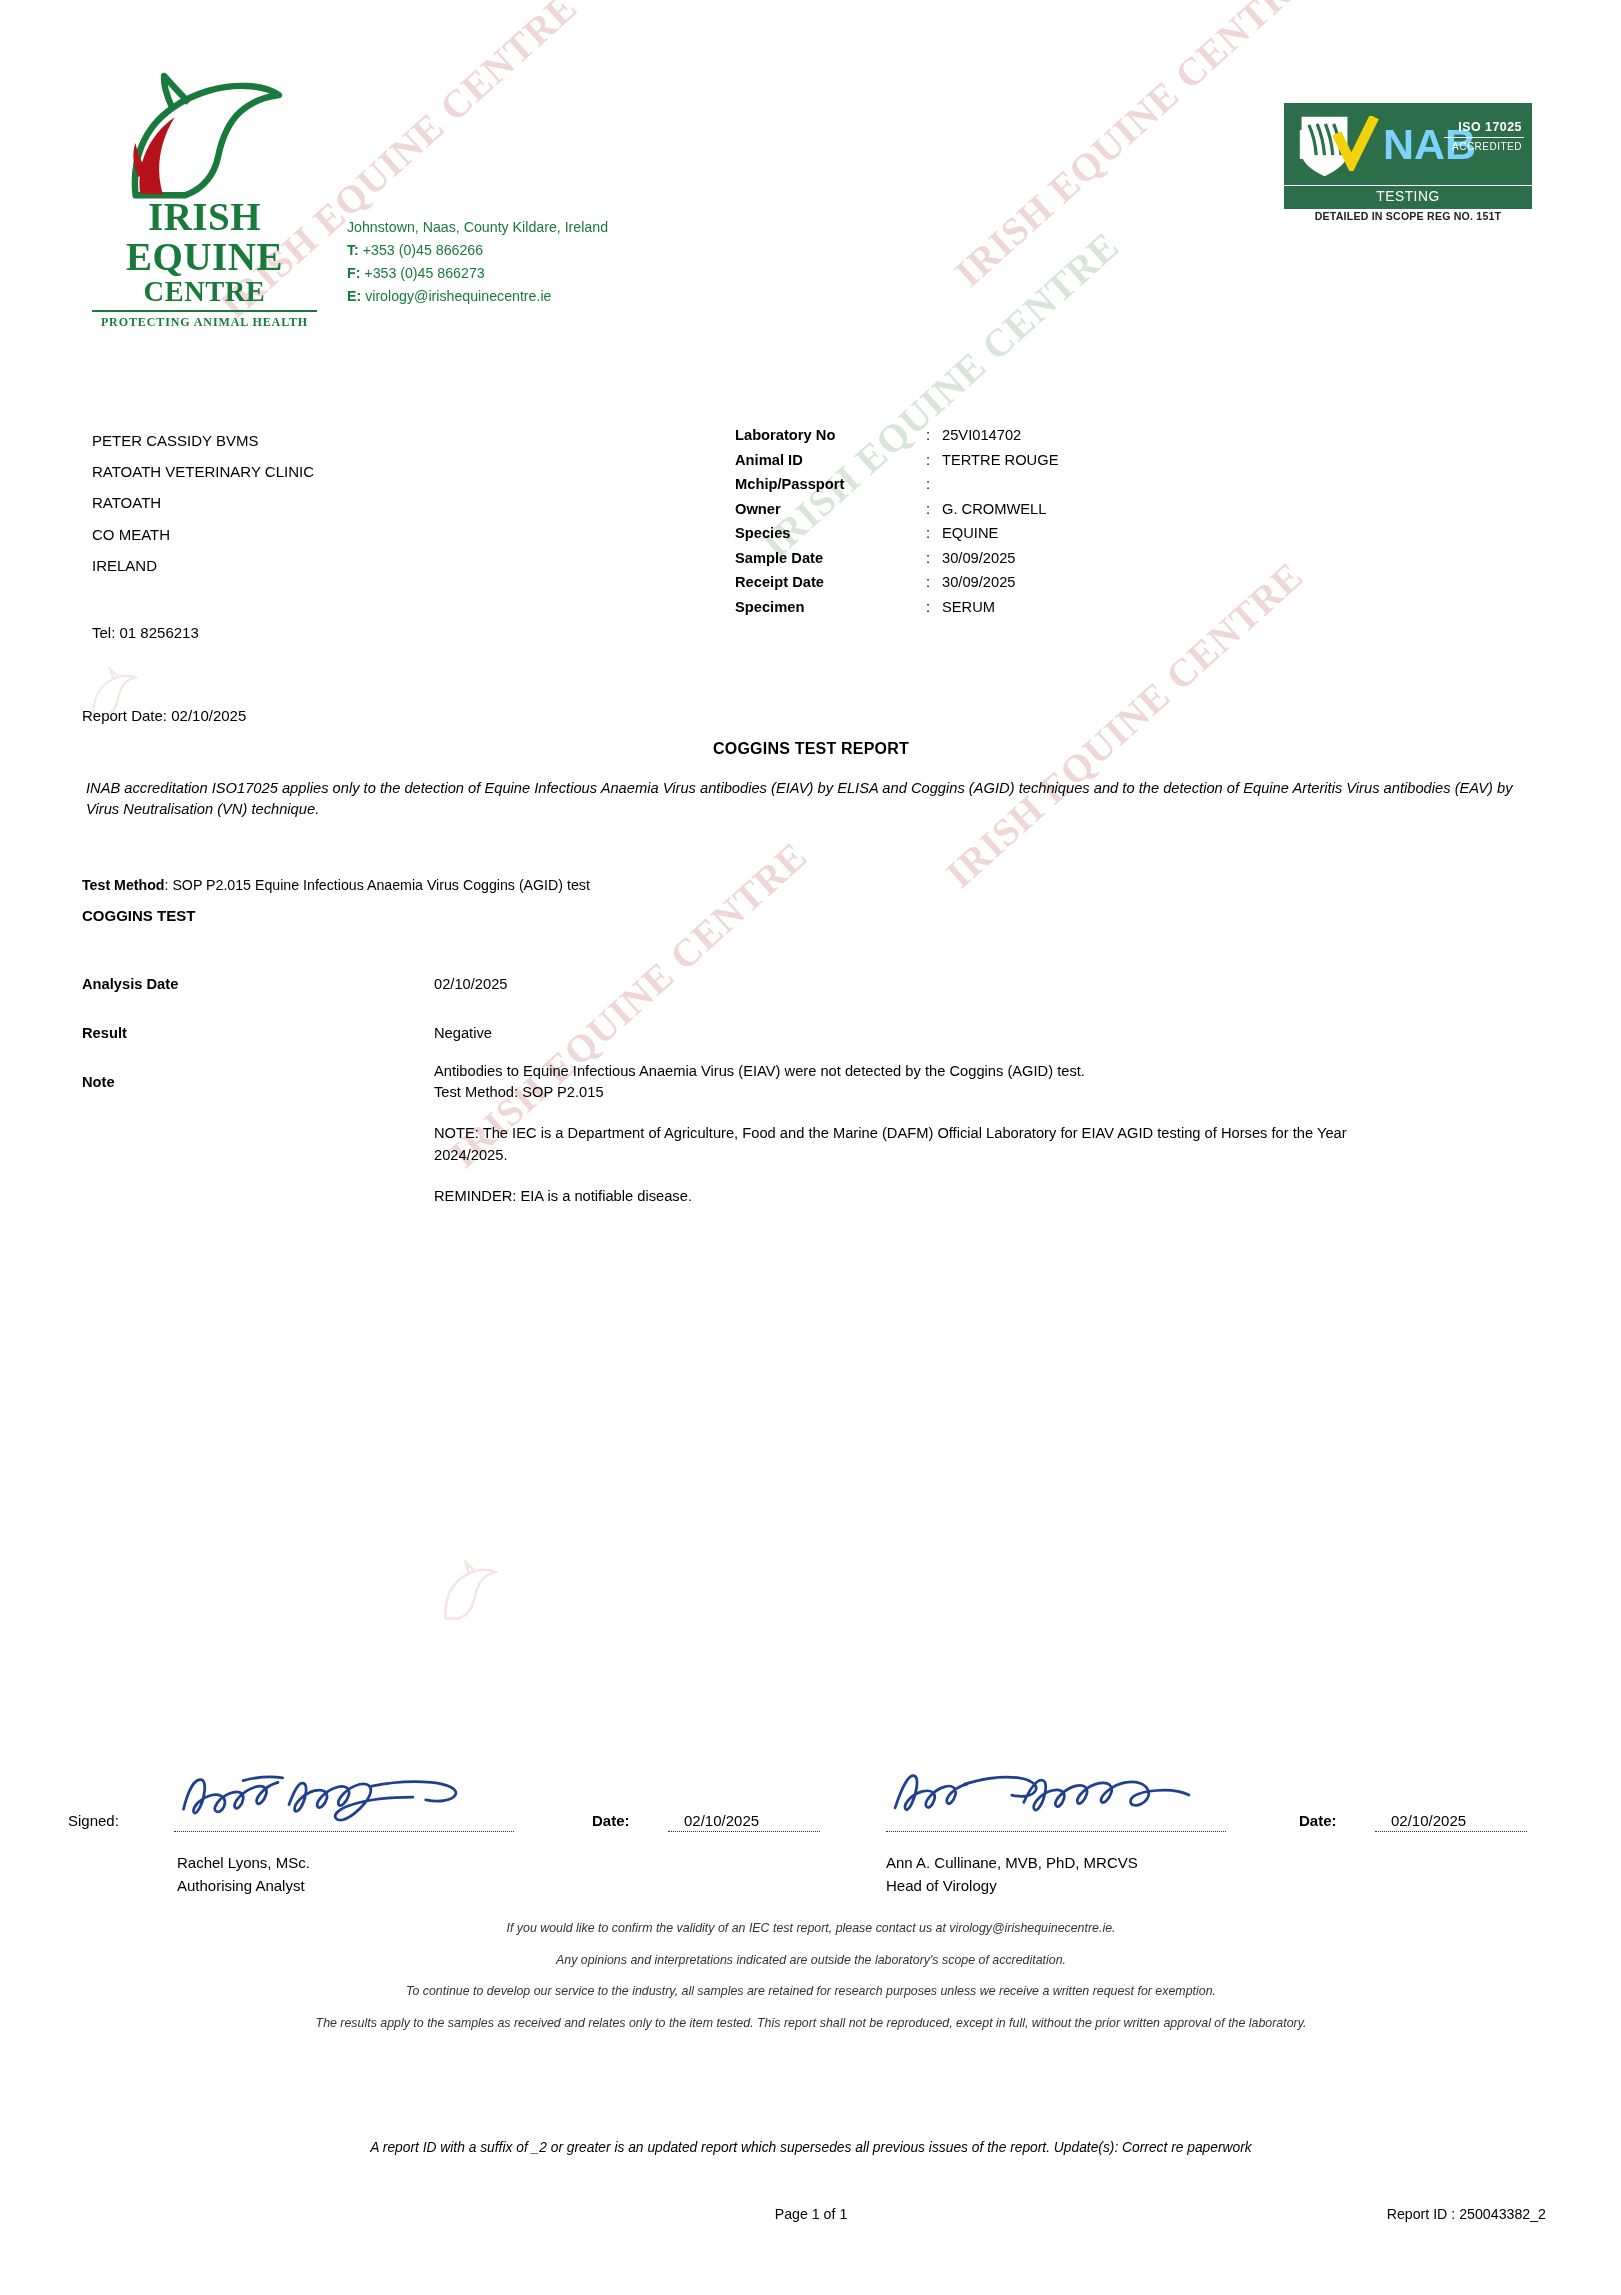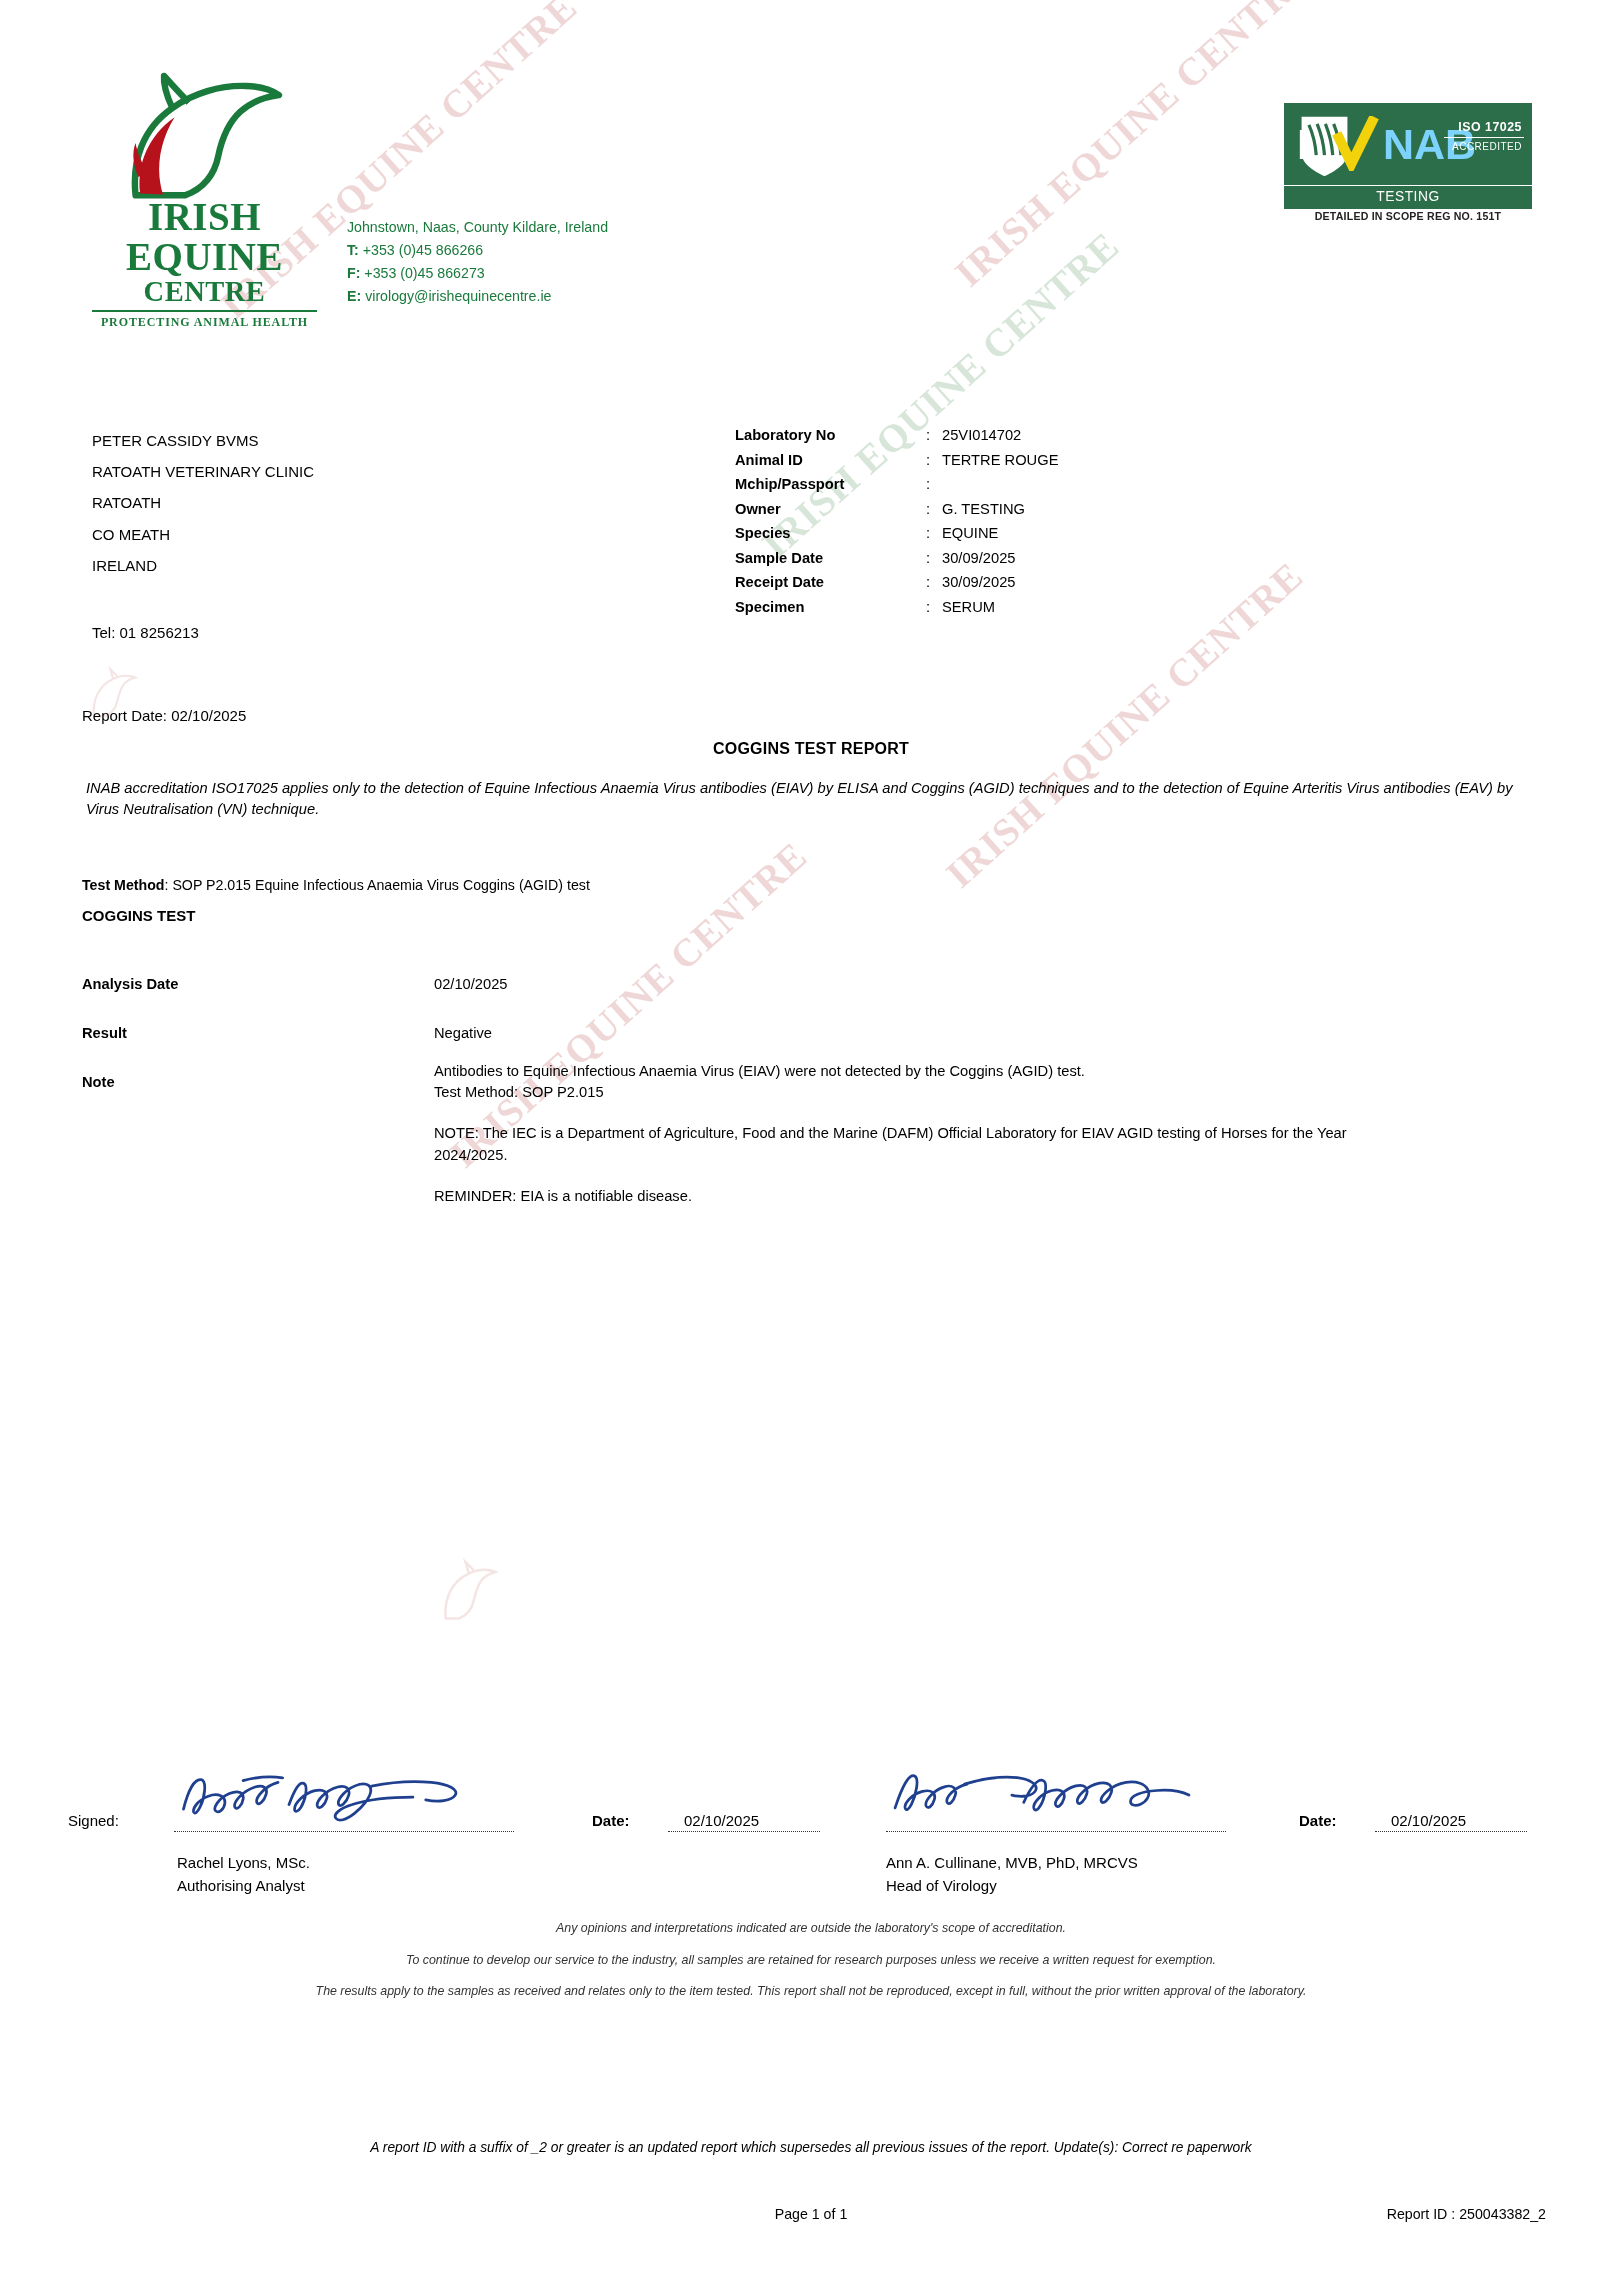--- a/index.html
+++ b/index.html
@@ -438,21 +438,21 @@
         <td class="v">TERTRE ROUGE</td>
       </tr>
       <tr>
         <td class="k">Mchip/Passport</td>
         <td class="c">:</td>
         <td class="v"></td>
       </tr>
       <tr>
         <td class="k">Owner</td>
         <td class="c">:</td>
-        <td class="v">G. TESTING</td>
+        <td class="v">G. CROMWELL</td>
       </tr>
       <tr>
         <td class="k">Species</td>
         <td class="c">:</td>
         <td class="v">EQUINE</td>
       </tr>
       <tr>
         <td class="k">Sample Date</td>
         <td class="c">:</td>
         <td class="v">30/09/2025</td>
@@ -534,20 +534,21 @@
       <div>Rachel Lyons, MSc.</div>
       <div>Authorising Analyst</div>
     </div>
     <div class="sig-name2">
       <div>Ann A. Cullinane, MVB, PhD, MRCVS</div>
       <div>Head of Virology</div>
     </div>
   </div>
 
   <div class="footnotes">
+    <div class="fn">If you would like to confirm the validity of an IEC test report, please contact us at virology@irishequinecentre.ie.</div>
     <div class="fn">Any opinions and interpretations indicated are outside the laboratory's scope of accreditation.</div>
     <div class="fn wide">To continue to develop our service to the industry, all samples are retained for research purposes unless we receive a written request for exemption.</div>
     <div class="fn wide">The results apply to the samples as received and relates only to the item tested. This report shall not be reproduced, except in full, without the prior written approval of the laboratory.</div>
   </div>
 
   <div class="update-note">
     <div class="inner">A report ID with a suffix of _2 or greater is an updated report which supersedes all previous issues of the report. Update(s): Correct re paperwork</div>
   </div>
 
   <div class="pagefoot-page">Page 1 of 1</div>

